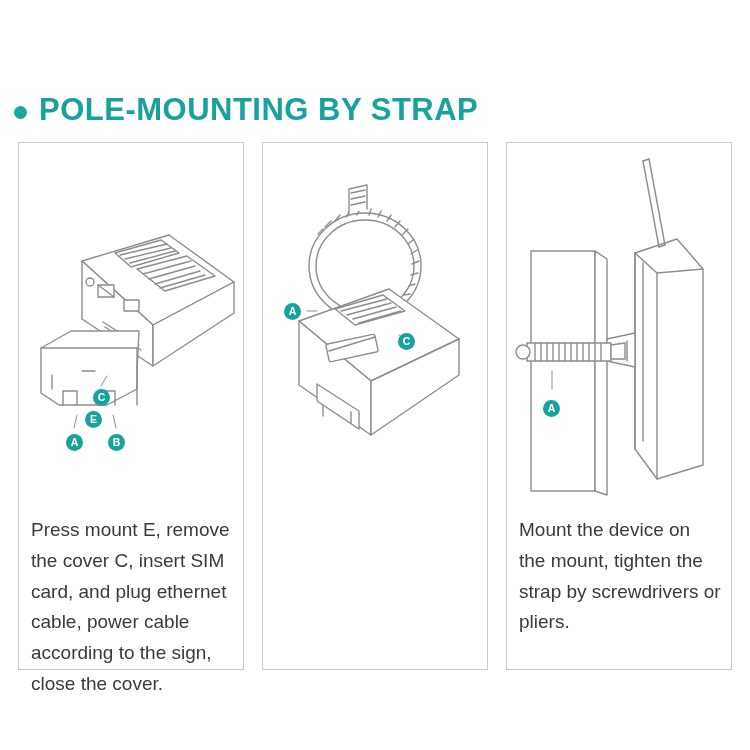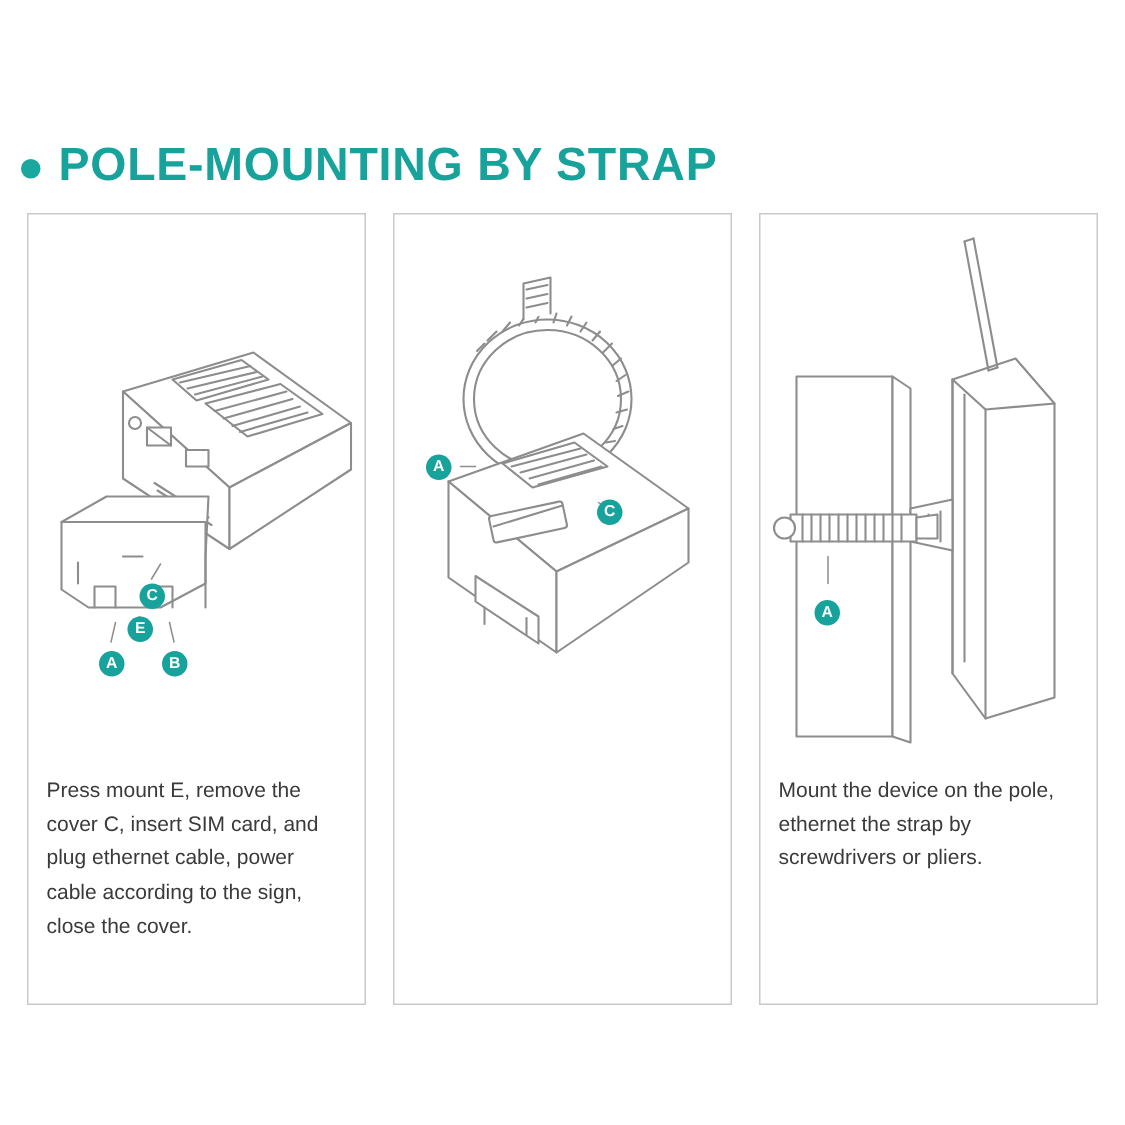--- a/index.html
+++ b/index.html
@@ -69,21 +69,21 @@
     top: 0;
     width: 224px;
     height: 370px;
     overflow: hidden;
   }
   .panel-caption {
     position: absolute;
     left: 12px;
     right: 10px;
     top: 372px;
-    font-size: 14px;
+    font-size: 19px;
     line-height: 1.62;
     color: #3a3a3a;
     font-family: "Liberation Sans", sans-serif;
   }
 
   
   .badge {
     position: absolute;
     width: 17px;
     height: 17px;
@@ -254,16 +254,16 @@
           <path d="M94 200 L94 218"></path>
 
         <circle cx="16" cy="209" r="7" fill="#fff"></circle>
 
         <path d="M104 202 L118 200 L118 216 L104 216 Z" fill="#fff"></path>
 
         <path d="M45 246 L45 228" stroke-width="1"></path>
       </svg>
       <span class="badge" style="left:36px; top:257px;">A</span>
     </div>
-    <div class="panel-caption">Mount the device on the pole, ethernet the strap by screwdrivers or pliers.</div>
+    <div class="panel-caption">Mount the device on the mount, tighten the strap by screwdrivers or pliers.</div>
   </div>
 
 </div>
 
 </body></html>

